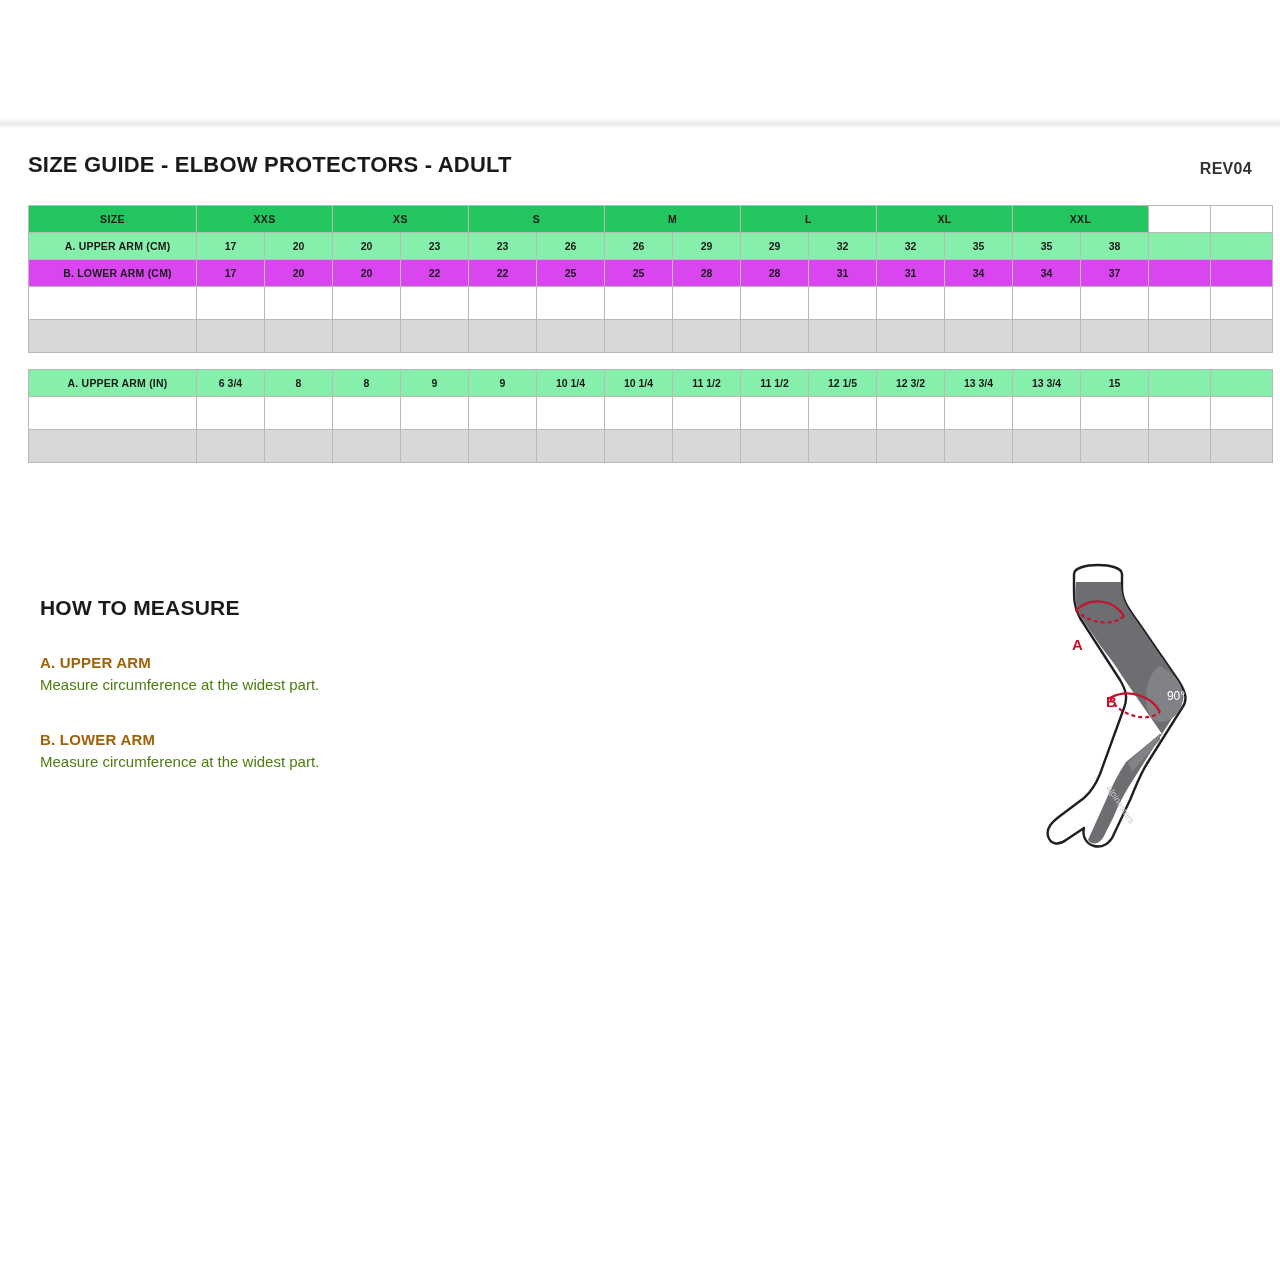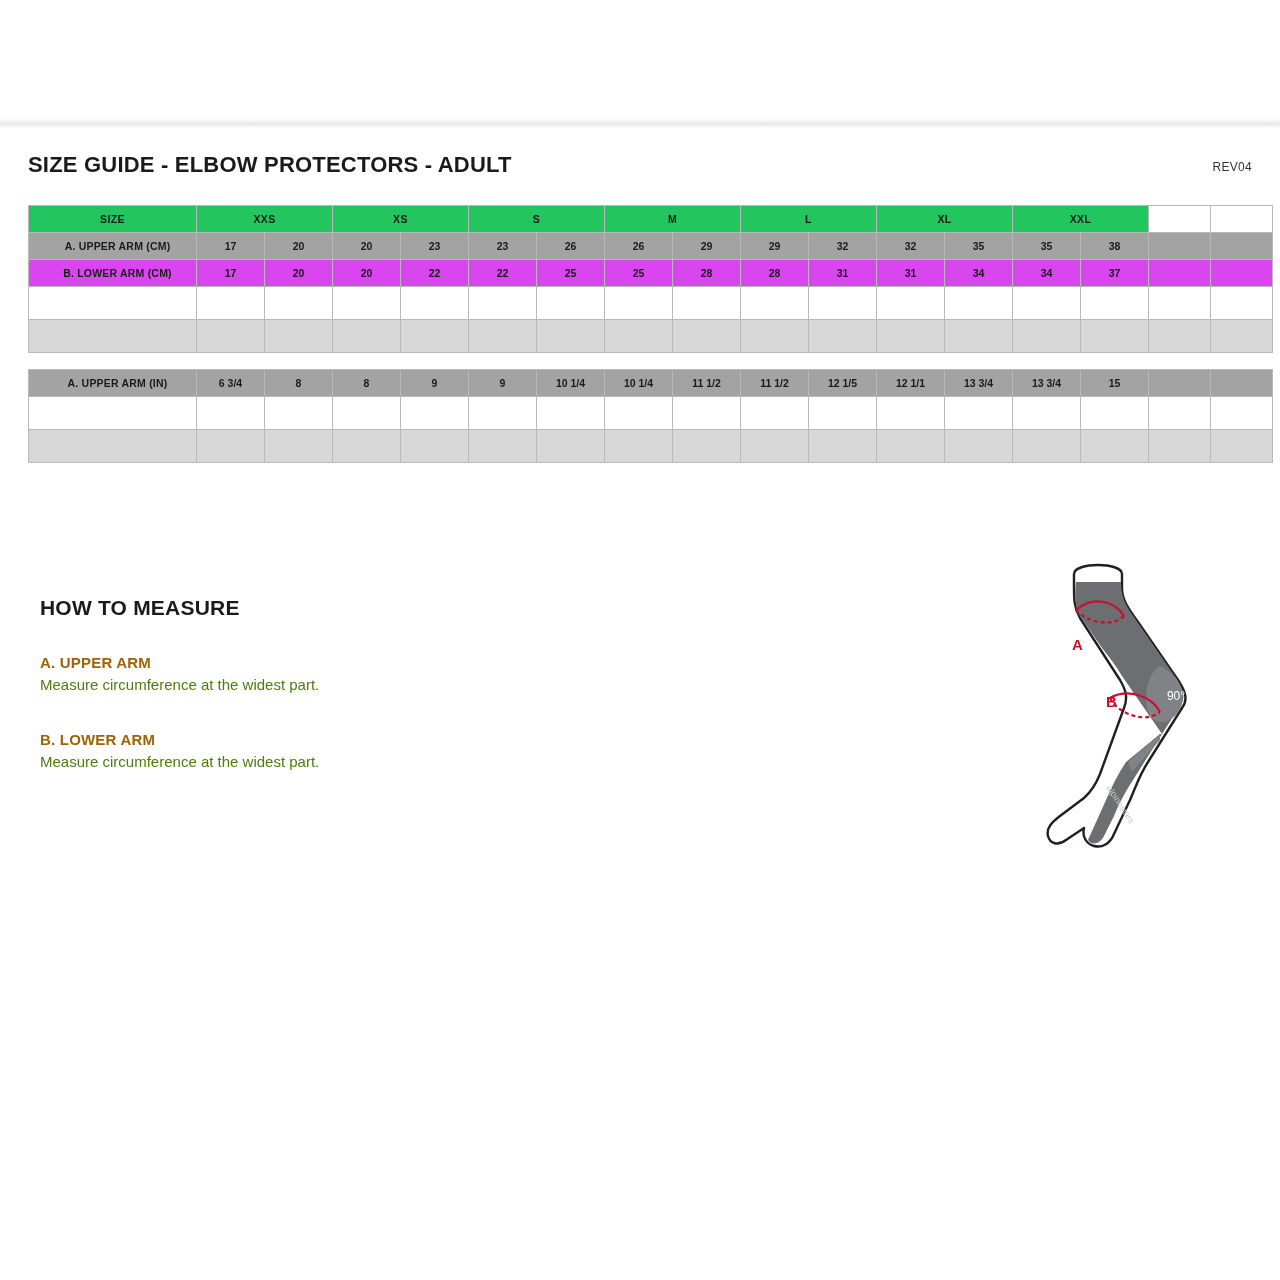--- a/index.html
+++ b/index.html
@@ -43,22 +43,22 @@
     letter-spacing: 0.2px;
     color: #1a1a1a;
     white-space: nowrap;
   }
   .title .thin { font-weight: 700; }
   .title .bold { font-weight: 700; text-align: center; }
   .rev {
     position: absolute;
     right: 0;
     top: 8px;
-    font-size: 12px;
-    font-weight: 400;
+    font-size: 16px;
+    font-weight: 700;
     color: #333;
     letter-spacing: 0.3px;
   }
 
   
   .table-wrap {
     position: absolute;
     left: 28px;
     top: 205px;
     width: 1224px;
@@ -84,21 +84,21 @@
     font-size: 11px;
     letter-spacing: 0.4px;
   }
   .rowlabel {
     text-align: left;
     padding-left: 10px !important;
     font-size: 10.5px;
     letter-spacing: 0.2px;
     white-space: nowrap;
   }
-  tr.light td { background: #a3a3a3; }
+  tr.light td { background: #86efac; }
   tr.shade td { background: #d946ef; }
   tr.blank-white td { background: #ffffff; height: 32px; }
   tr.blank-grey td { background: #d7d7d7; height: 32px; }
   tr.spacer-row td {
     border-left: none; border-right: none;
     border-top: none;
     border-bottom: 1px solid #b9b9b9;
     background: #ffffff;
     height: 16px;
   }
@@ -287,21 +287,21 @@
           <td>6 3/4</td>
           <td>8</td>
           <td>8</td>
           <td>9</td>
           <td>9</td>
           <td>10 1/4</td>
           <td>10 1/4</td>
           <td>11 1/2</td>
           <td>11 1/2</td>
           <td>12 1/5</td>
-          <td>12 1/1</td>
+          <td>12 3/2</td>
           <td>13 3/4</td>
           <td>13 3/4</td>
           <td>15</td>
           <td></td>
           <td></td>
         </tr>
 
 
         <tr class="blank-white">
           <td class="rowlabel"></td>

